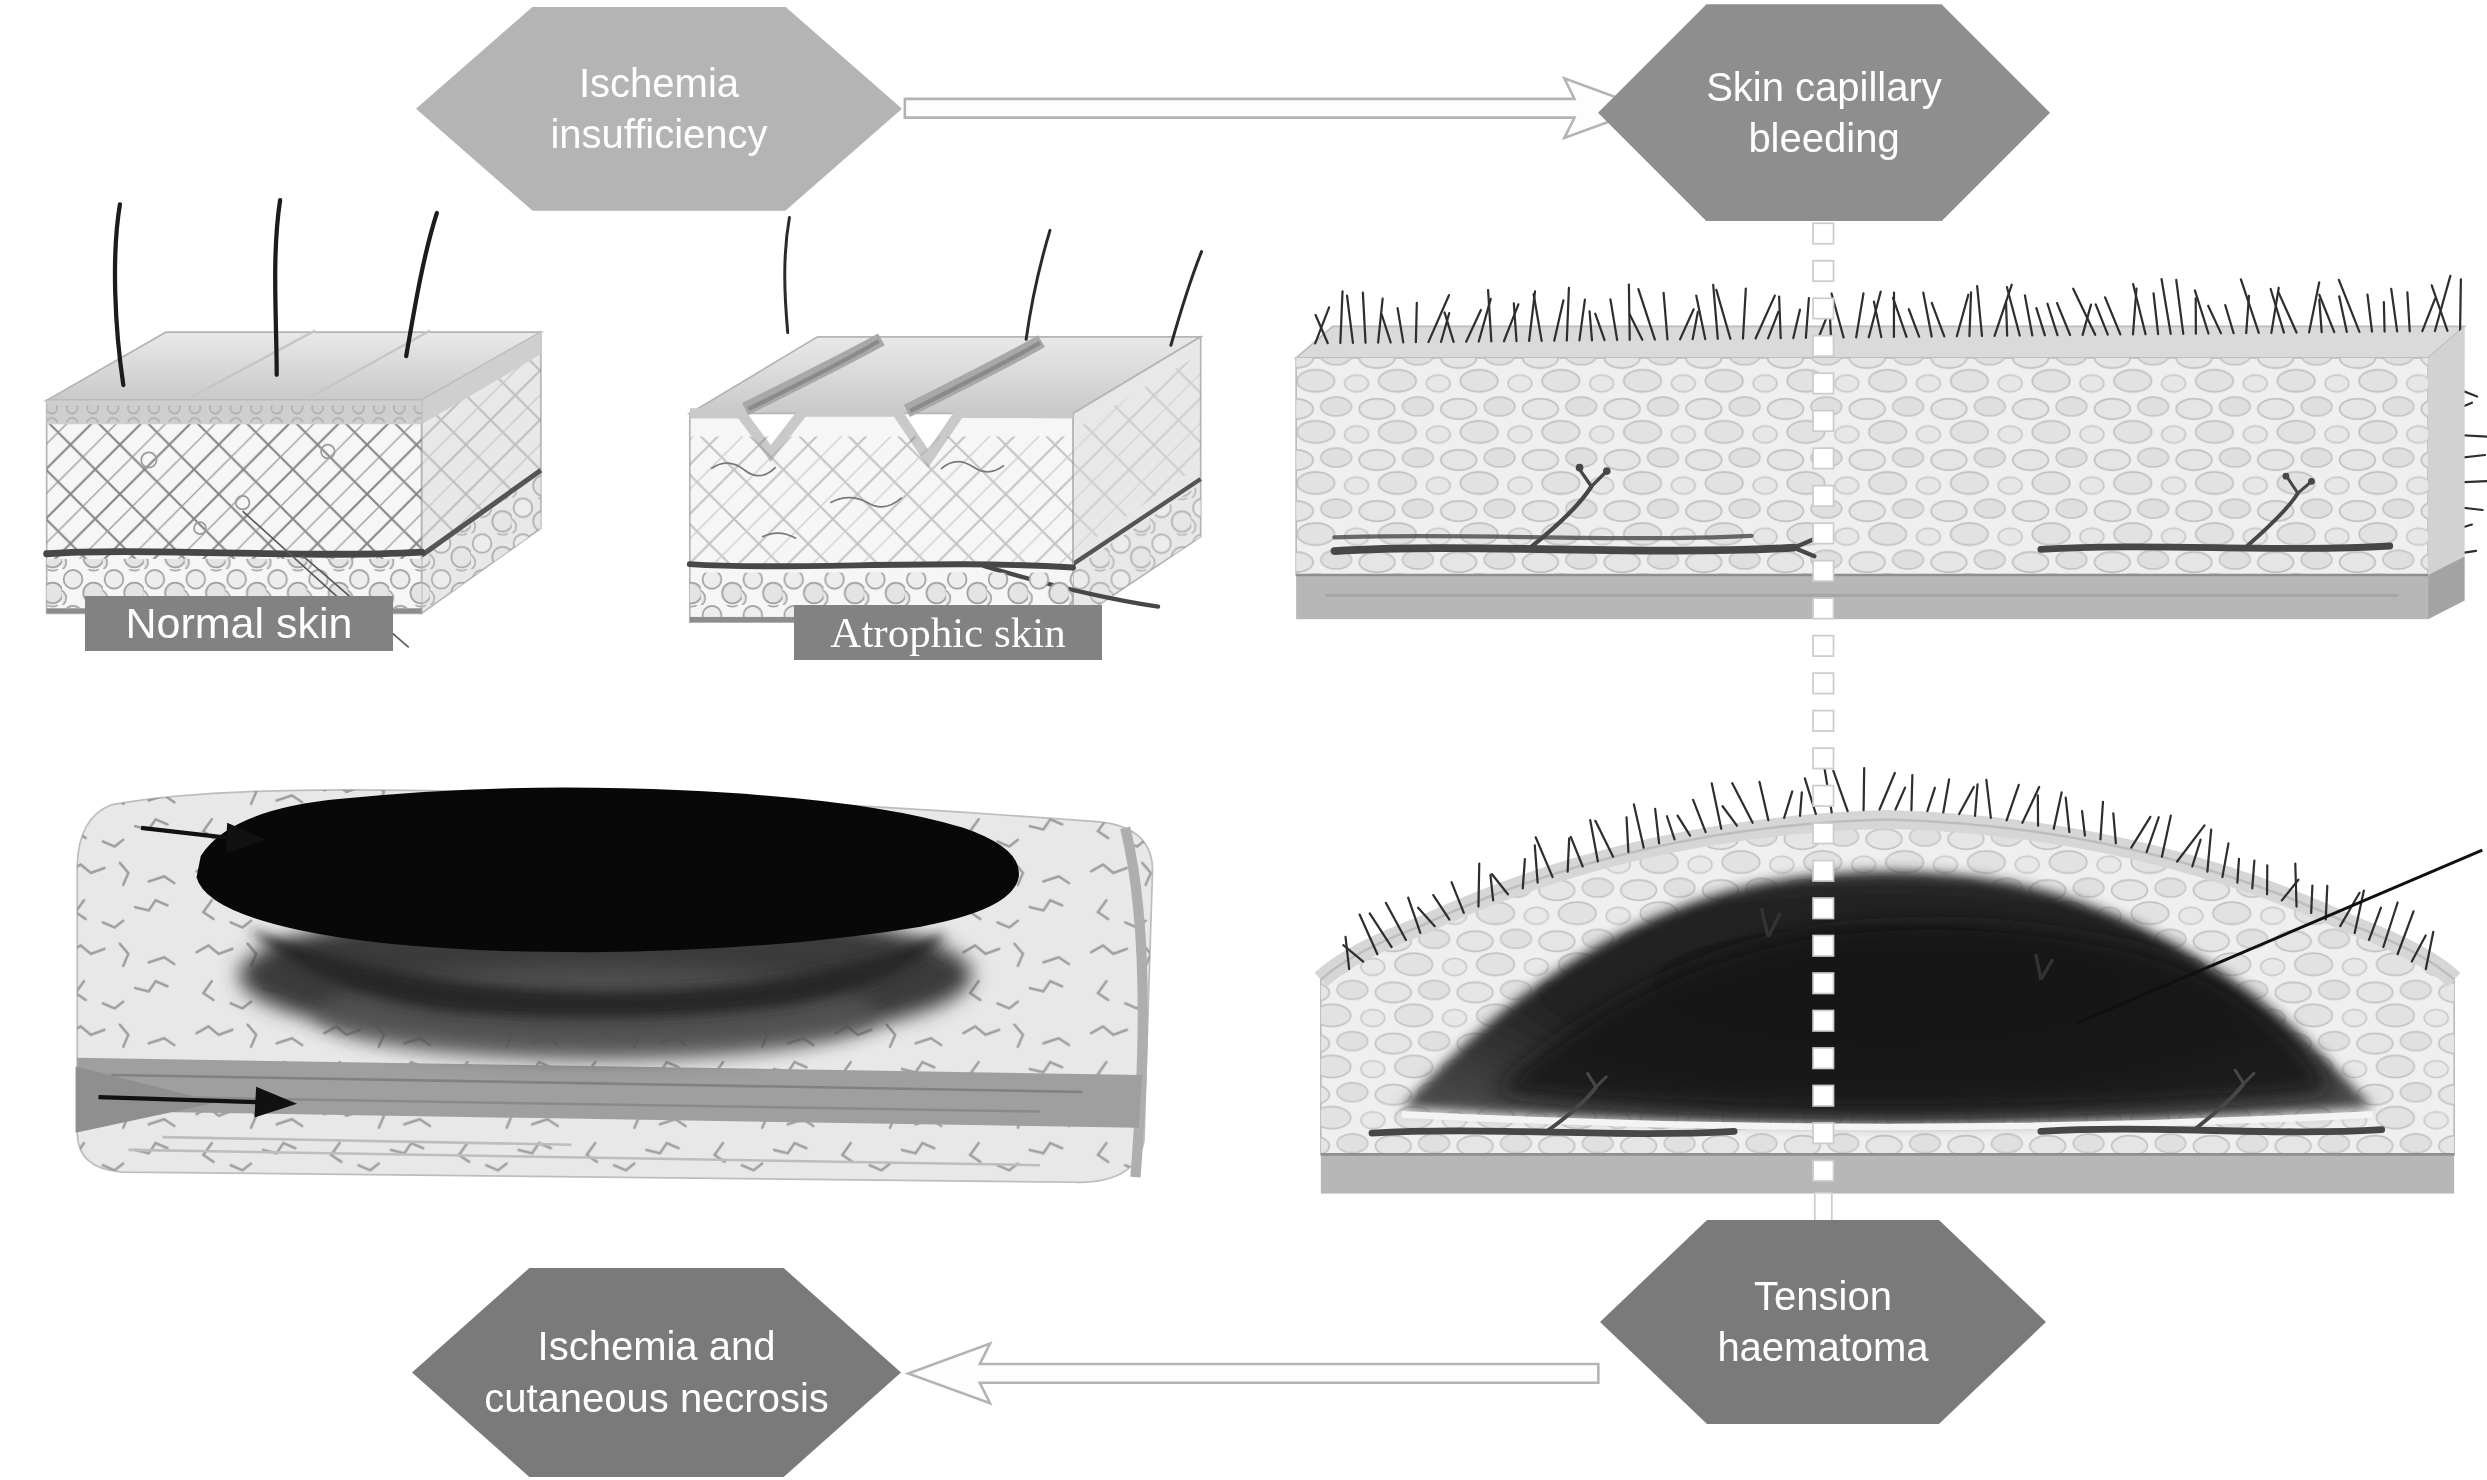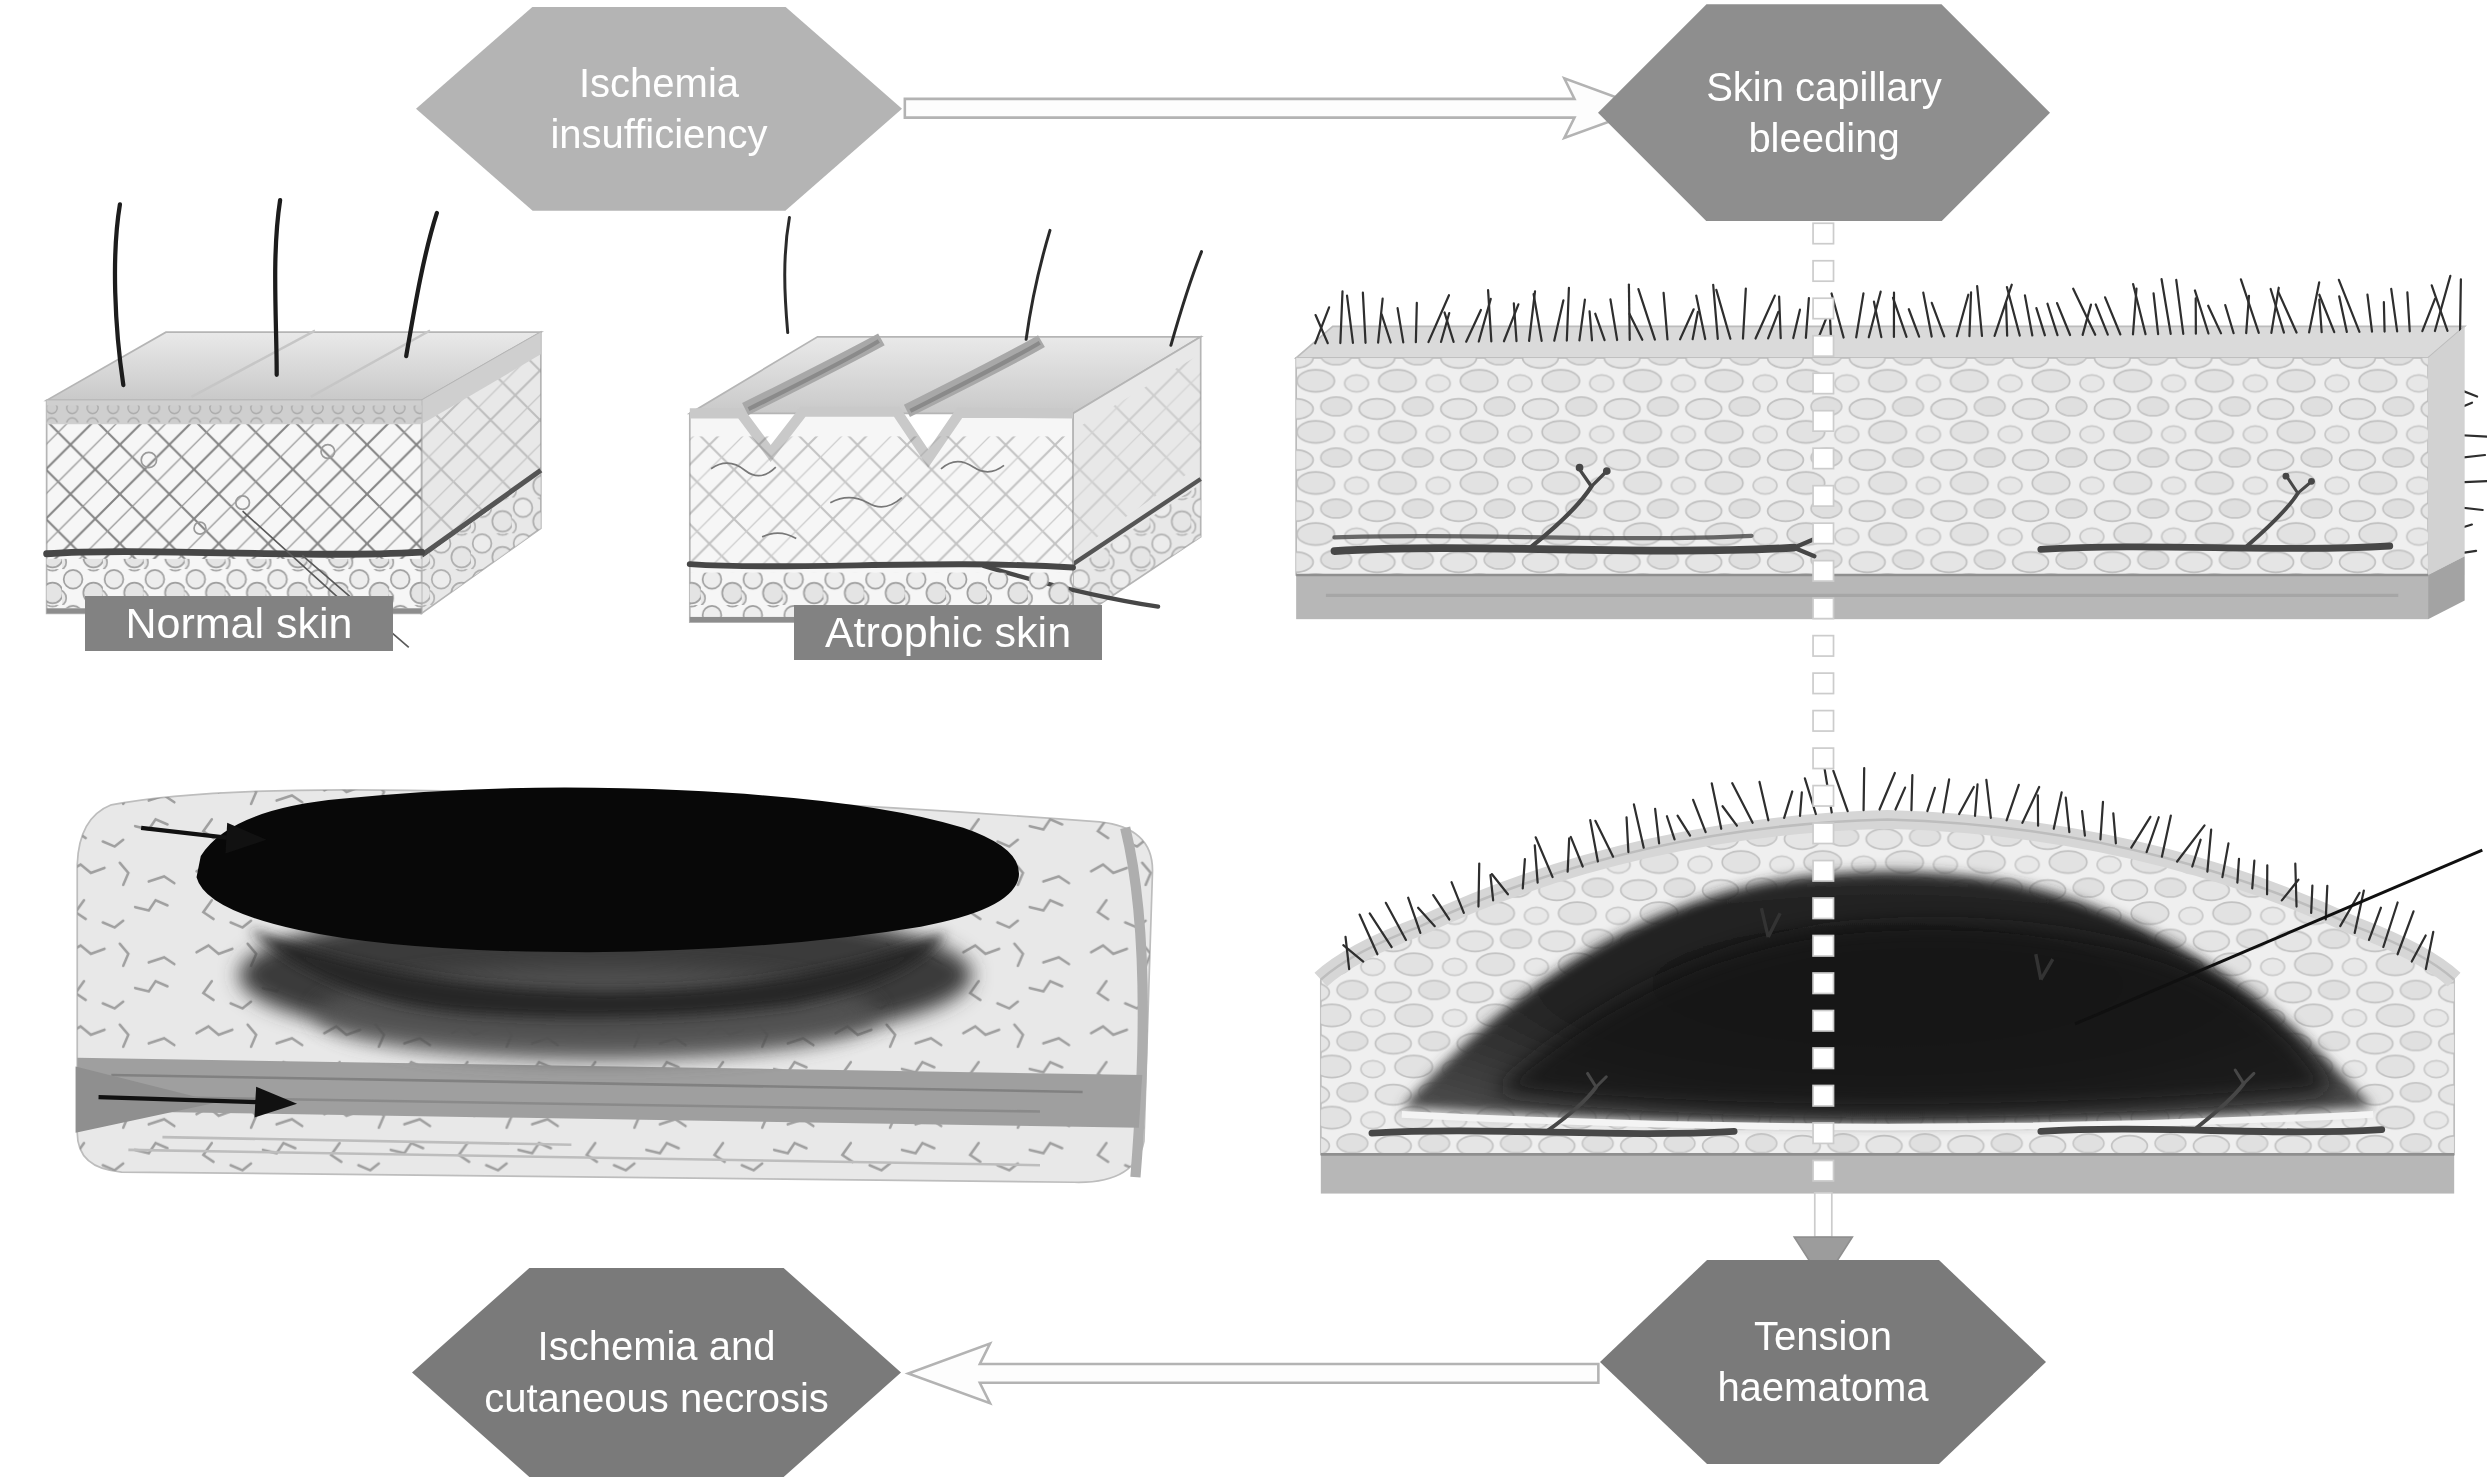--- a/index.html
+++ b/index.html
@@ -6,27 +6,27 @@
   html,body { background:#fff; font-family:"Liberation Sans", sans-serif; }
   .canvas { position:relative; width:2487px; height:1480px; background:var(--bg,#fff); overflow:hidden; }
 
   .illus { position:absolute; overflow:visible; }
 
   .hex { position:absolute; display:flex; align-items:center; justify-content:center;
          clip-path:polygon(24% 0,76% 0,100% 50%,76% 100%,24% 100%,0 50%); }
   .hex-text { color:#fff; font-size:40px; line-height:1.28; text-align:center; white-space:pre-line; }
   .hex1 { left:416px; top:6.8px;    width:486px; height:204px; background:var(--hex_light,#b4b4b4); }
   .hex2 { left:1598px; top:4.3px;   width:452px; height:217px; background:var(--hex_medium,#8e8e8e); }
-  .hex3 { left:1600px; top:1260px; width:446px; height:204px; background:var(--hex_dark,#7a7a7a); }
+  .hex3 { left:1600px; top:1220px; width:446px; height:204px; background:var(--hex_dark,#7a7a7a); }
   .hex4 { left:412px;  top:1268px; width:489px; height:209px; background:var(--hex_dark,#7a7a7a); }
 
   .caption { position:absolute; display:flex; align-items:center; justify-content:center;
              background:var(--label_bg,#828282); color:var(--label_text,#fff); font-size:43px; }
   .cap-normal   { left:85px; top:596px; width:308px; height:55px; }
-  .cap-atrophic { left:794px; top:605px; width:308px; height:55px; }
+  .cap-atrophic { left:794px; top:605px; width:308px; height:55px;font-family:Liberation Serif, serif; }
 
   .connectors { position:absolute; left:0; top:0; width:2487px; height:1480px; pointer-events:none; }
   .flow-arrow { fill:var(--arrow_fill,#fdfdfd); stroke:var(--arrow_stroke,#b3b3b3); stroke-width:3; }
   .dash,.shaft { fill:var(--dash_fill,#fff); stroke:var(--dash_stroke,#ccc); stroke-width:2; }
   .down-head { fill:var(--arrowhead_gray,#9c9c9c); stroke:#8f8f8f; stroke-width:2; }
 
   .hair { stroke:#2e2e2e; stroke-width:2.6; stroke-linecap:round; }
   .bighair { fill:none; stroke:#1c1c1c; stroke-width:5; stroke-linecap:round; }
   .thinhair { fill:none; stroke:#2a2a2a; stroke-width:3.5; stroke-linecap:round; }
   .vessel { stroke:#474747; fill:none; stroke-linecap:round; }

